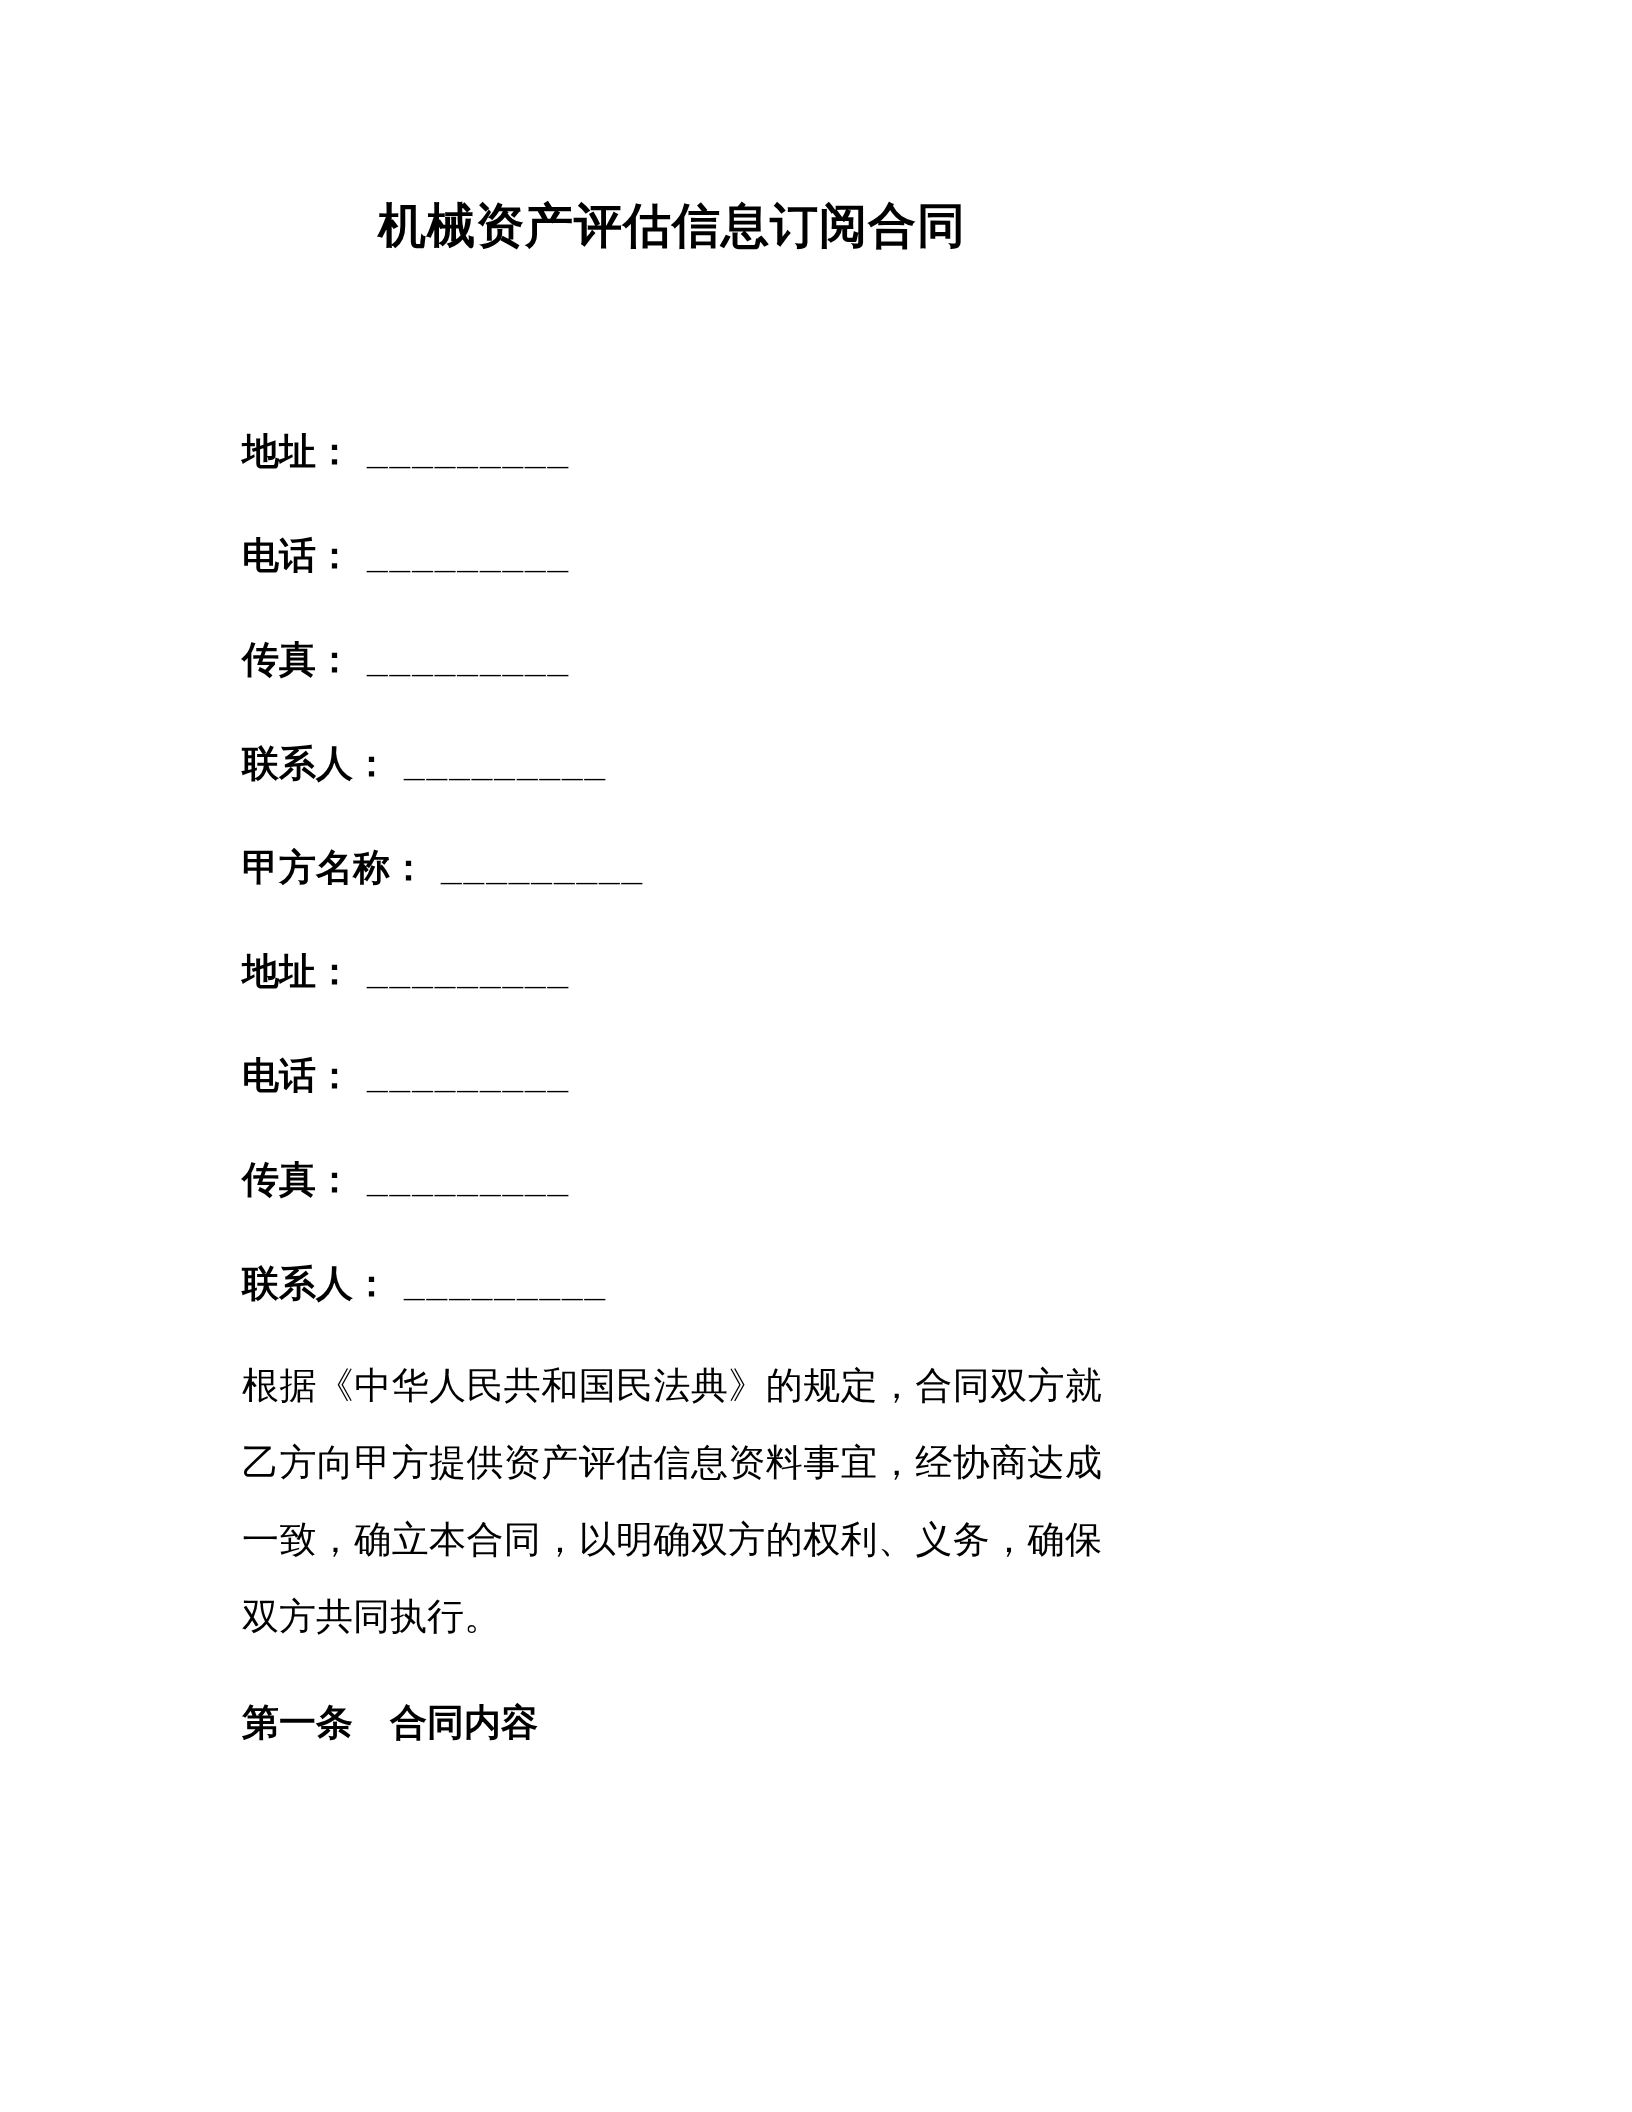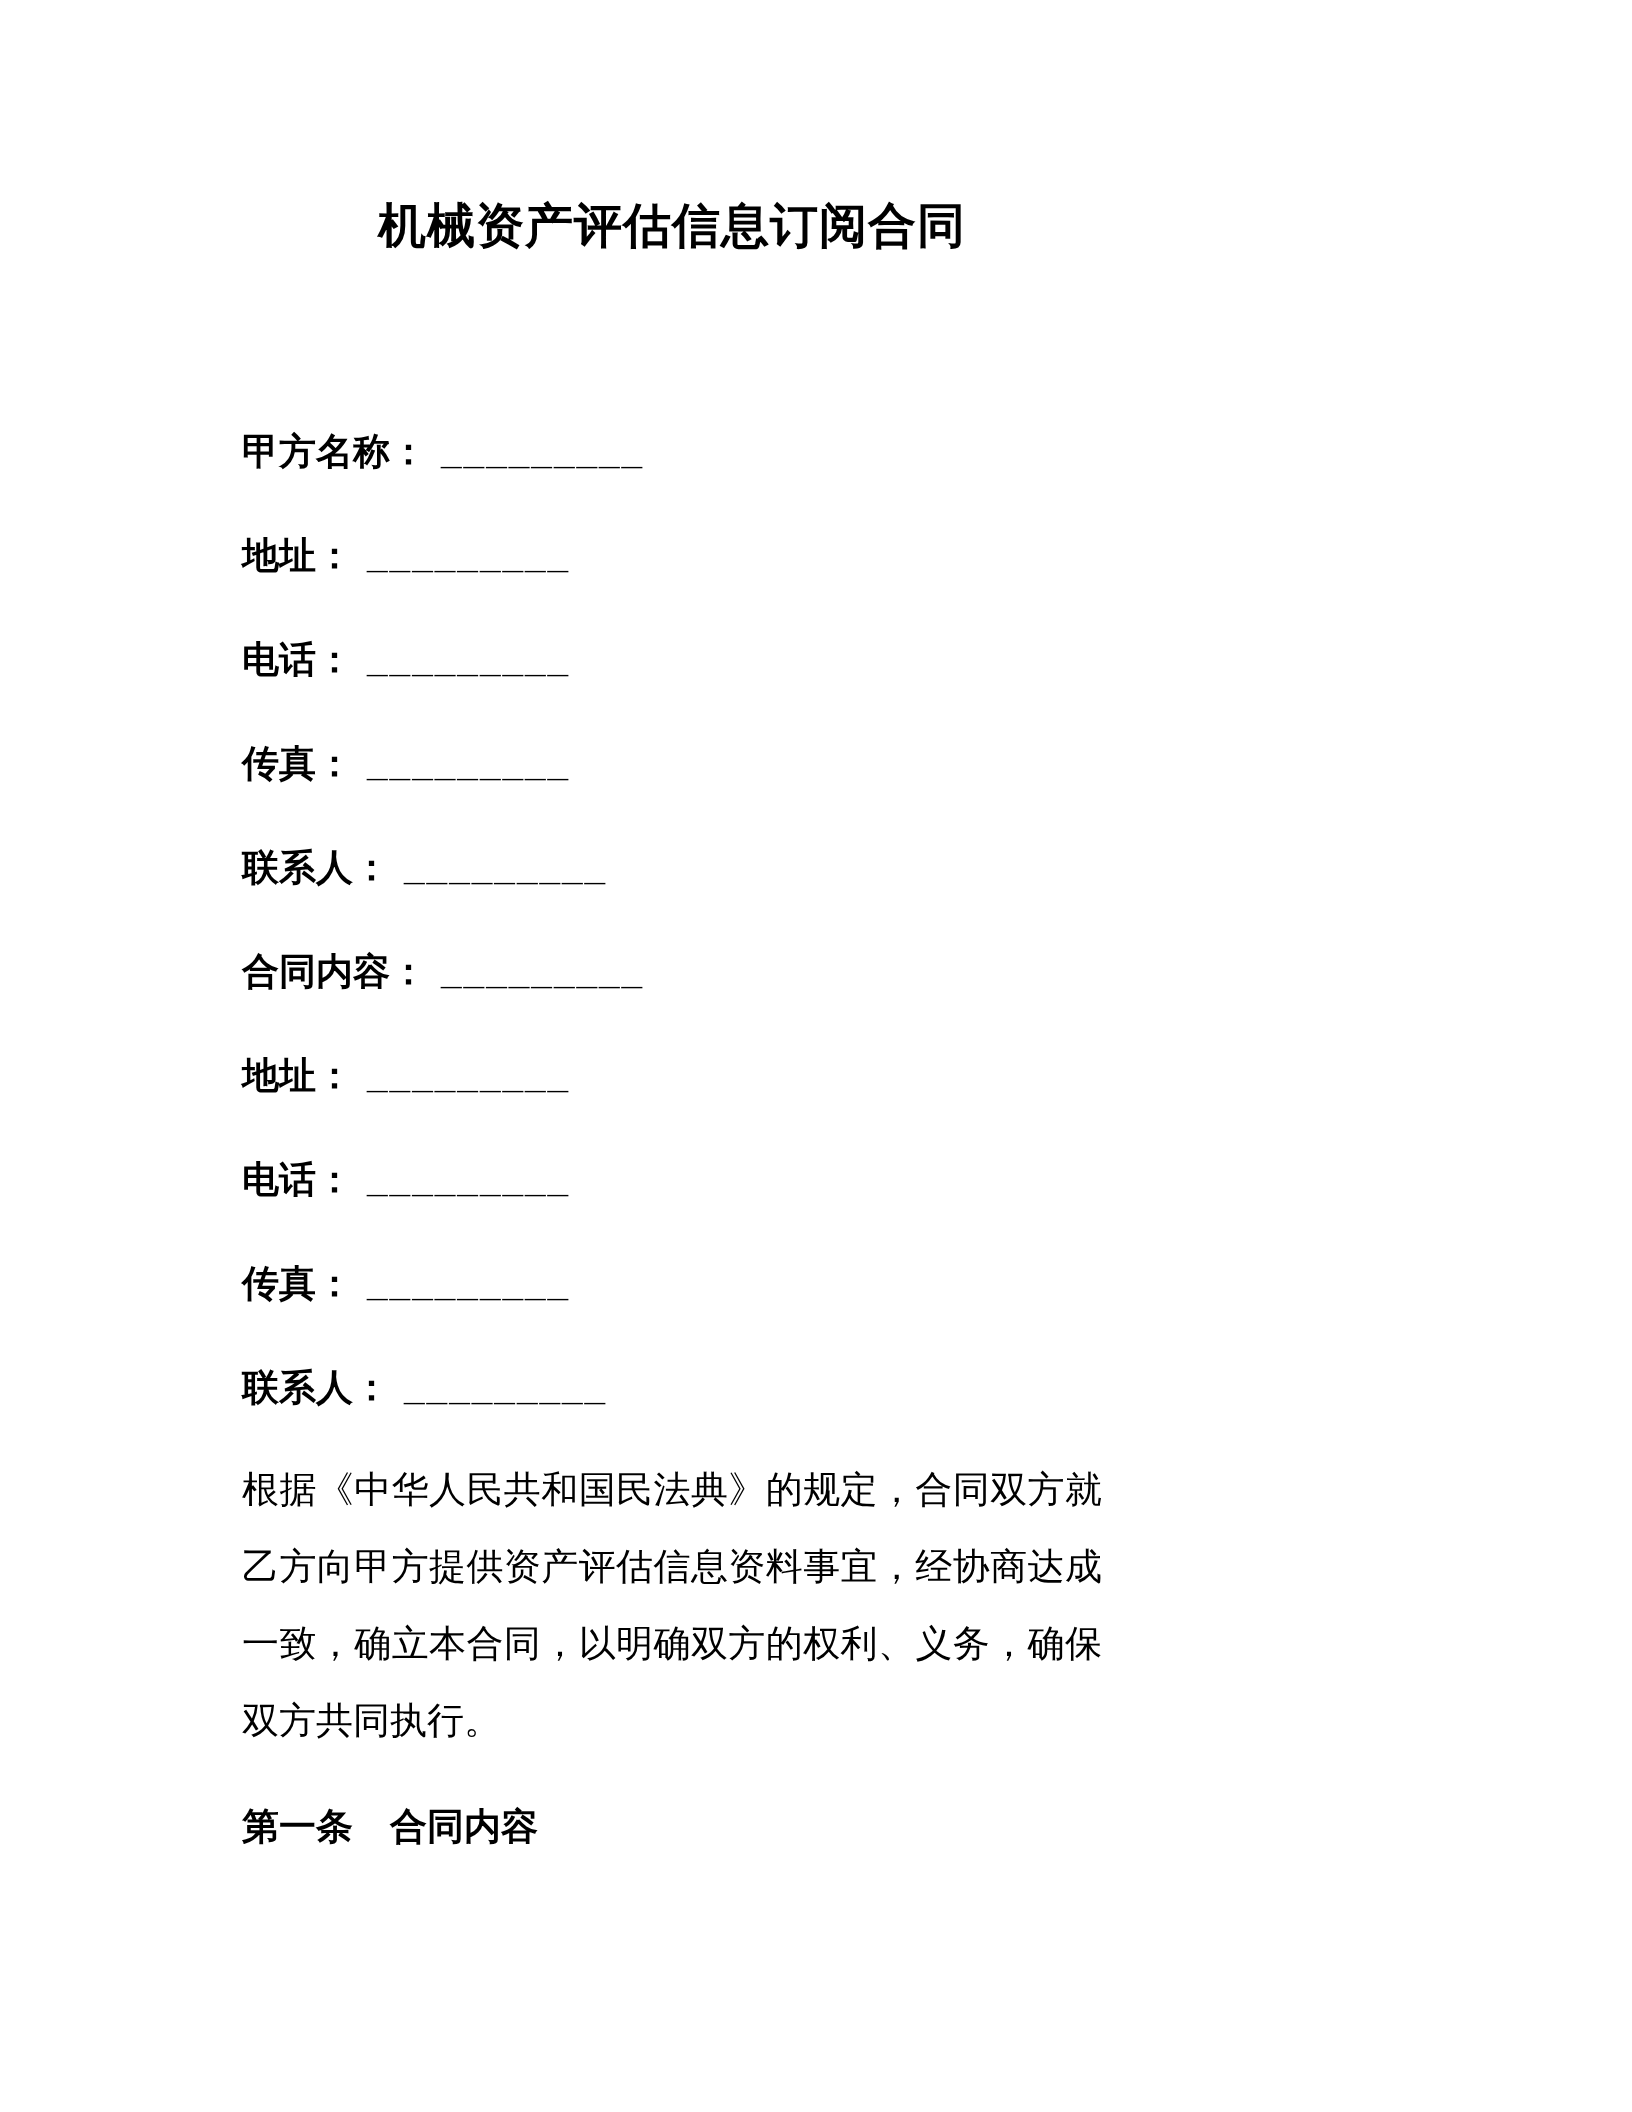--- a/index.html
+++ b/index.html
@@ -65,42 +65,39 @@
 </style>
 </head>
 <body>
 
 <div class="page">
 
   <h1 class="title">机械资产评估信息订阅合同</h1>
 
   <div class="fields">
 
-    <div class="field">
-      <span class="f-label">甲方名称：</span><span class="f-blank">_________</span>
-    </div>
 
     <div class="field">
       <span class="f-label">地址：</span><span class="f-blank">_________</span>
     </div>
 
     <div class="field">
       <span class="f-label">电话：</span><span class="f-blank">_________</span>
     </div>
 
     <div class="field">
       <span class="f-label">传真：</span><span class="f-blank">_________</span>
     </div>
 
     <div class="field">
       <span class="f-label">联系人：</span><span class="f-blank">_________</span>
     </div>
 
     <div class="field">
-      <span class="f-label">合同内容：</span><span class="f-blank">_________</span>
+      <span class="f-label">甲方名称：</span><span class="f-blank">_________</span>
     </div>
 
     <div class="field">
       <span class="f-label">地址：</span><span class="f-blank">_________</span>
     </div>
 
     <div class="field">
       <span class="f-label">电话：</span><span class="f-blank">_________</span>
     </div>
 

